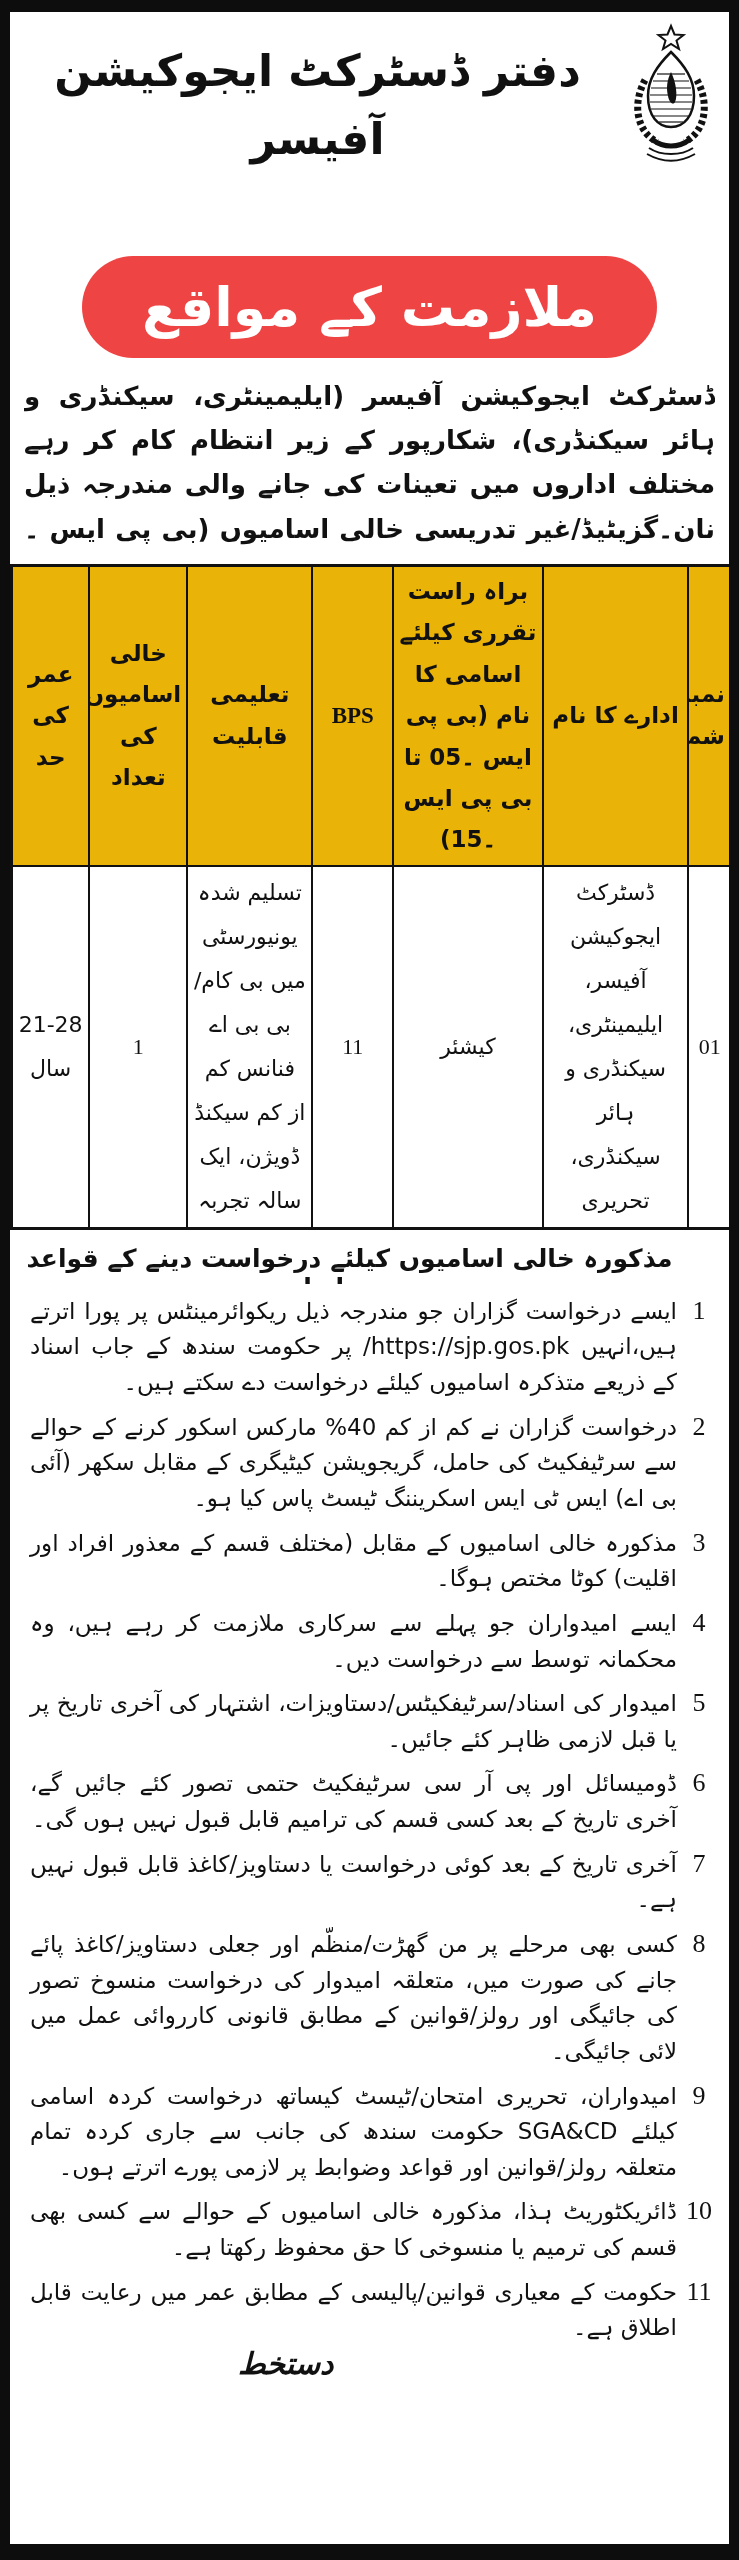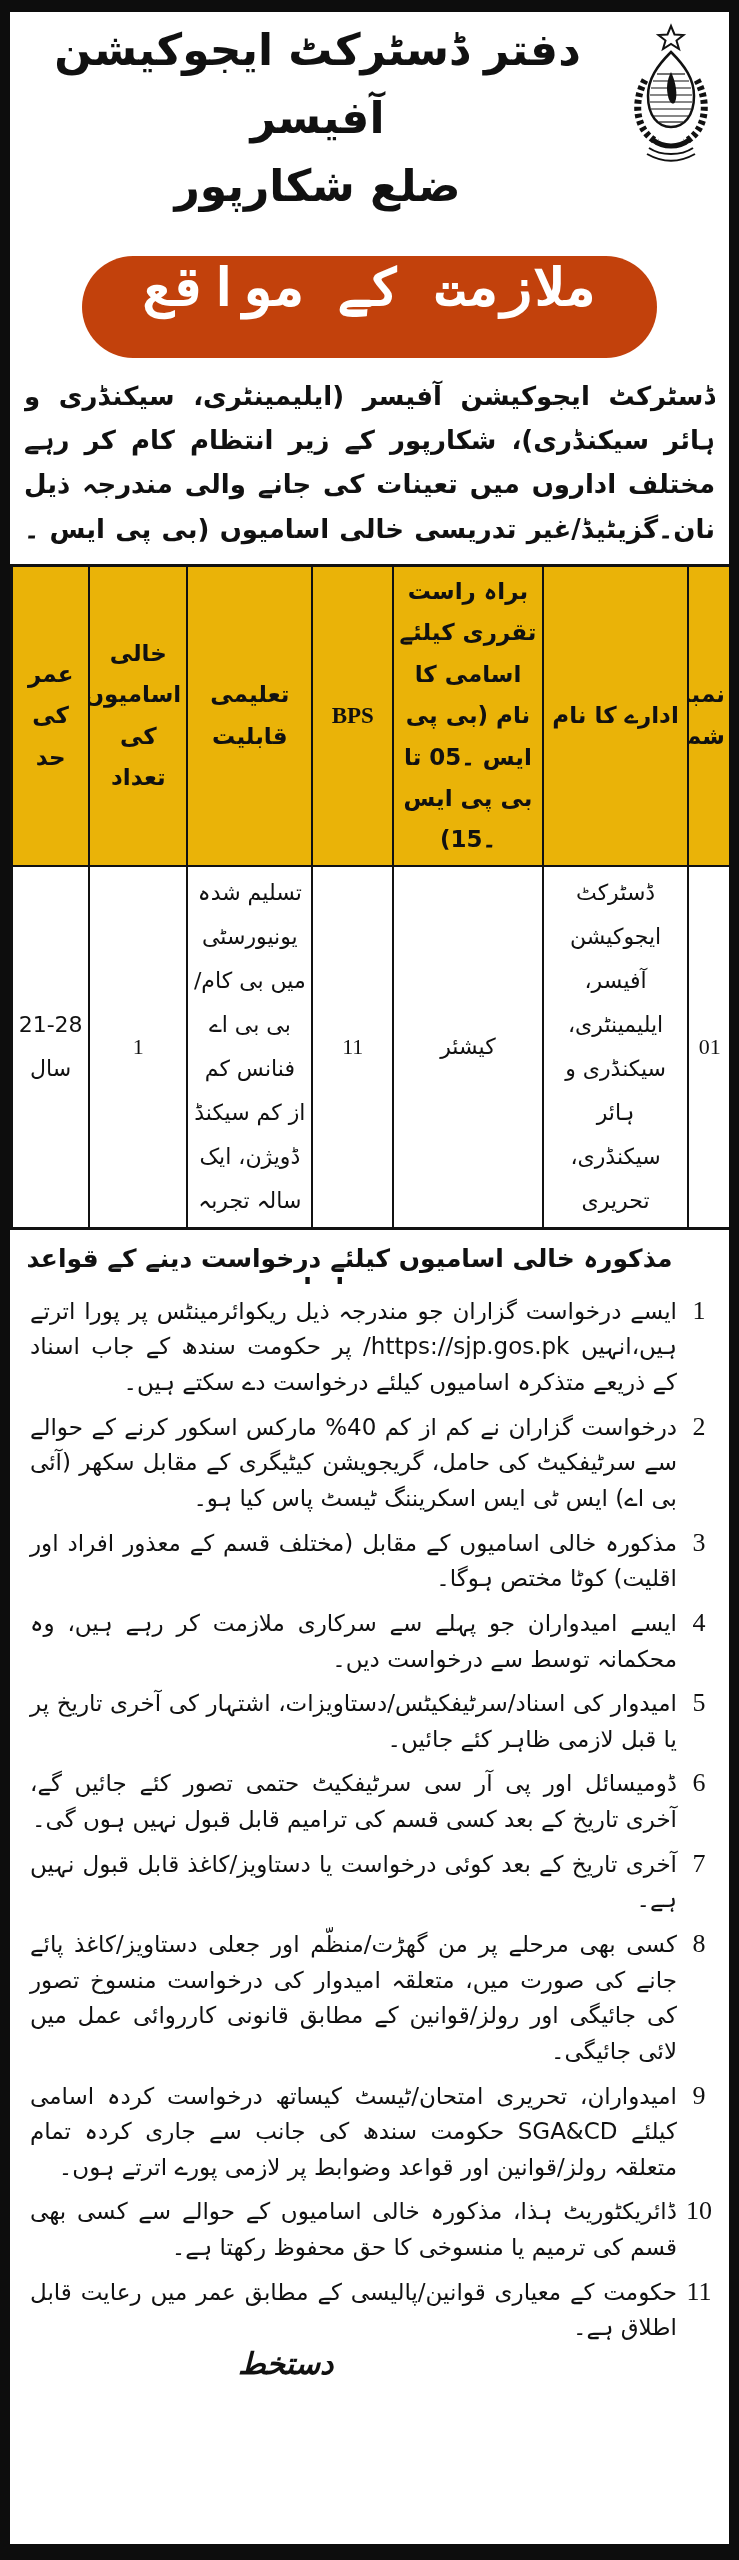--- a/index.html
+++ b/index.html
@@ -10,28 +10,28 @@
     background:#ffffff;
     border:10px solid #0d0d0d;
     border-top-width:12px; border-bottom-width:16px;
     overflow:hidden;
     font-family:"DejaVu Sans", sans-serif;
     color:#111;
   }
   
   .header { display:flex; flex-direction:row; height:232px; padding:4px 6px 0 6px; }
   .titles { flex:1; display:flex; flex-direction:column; justify-content:flex-start; direction:rtl; text-align:center; }
-  .title-line { font-weight:bold; font-size:44px; line-height:1.55; letter-spacing:0; }
+  .title-line { font-weight:bold; font-size:44px; line-height:1.55; letter-spacing:0;margin-top:21px; }
   .title-line.small { font-size:42px; }
   .logo-box { width:104px; display:flex; align-items:flex-start; justify-content:center; padding-top:6px; }
   
   .banner {
     width:575px; height:102px; margin:8px auto 0 auto;
-    background:#c2410c; border-radius:54px;
-    display:flex; align-items:flex-start; justify-content:center;font-family:Liberation Mono, monospace;
+    background:#ef4444; border-radius:54px;
+    display:flex; align-items:center; justify-content:center;
   }
   .banner span { color:#ffffff; font-weight:bold; font-size:54px; direction:rtl; }
   
   .intro {
     direction:rtl; text-align:justify;
     margin:16px 14px 0 14px; height:182px; overflow:hidden;
     font-size:26px; line-height:1.7; font-weight:bold;
   }
   
   table.vac {
@@ -58,21 +58,20 @@
   .sig-label { position:absolute; left:228px; top:0; font-size:30px; font-weight:bold; font-style:italic; direction:rtl; }
 </style>
 </head>
 <body>
 
 <div class="page">
 
   <div class="header">
     <div class="titles">
       <div class="title-line">دفتر ڈسٹرکٹ ایجوکیشن آفیسر</div>
-      <div class="title-line">ضلع شکارپور</div>
     </div>
     <div class="logo-box">
       <svg width="96" height="156" viewBox="0 0 96 156" xmlns="http://www.w3.org/2000/svg">
 
         <path d="M48 4 L51.5 12.5 L60.5 13 L53.5 18.5 L56 27 L48 22 L40 27 L42.5 18.5 L35.5 13 L44.5 12.5 Z" fill="none" stroke="#111" stroke-width="2"></path>
 
         <path d="M48 30 C34 44 25 57 25 74 C25 94 35 105 48 105 C61 105 71 94 71 74 C71 57 62 44 48 30 Z" fill="none" stroke="#111" stroke-width="2.5"></path>
 
         <g stroke="#111" stroke-width="1.2">
           <line x1="34" y1="52" x2="62" y2="52"></line>

